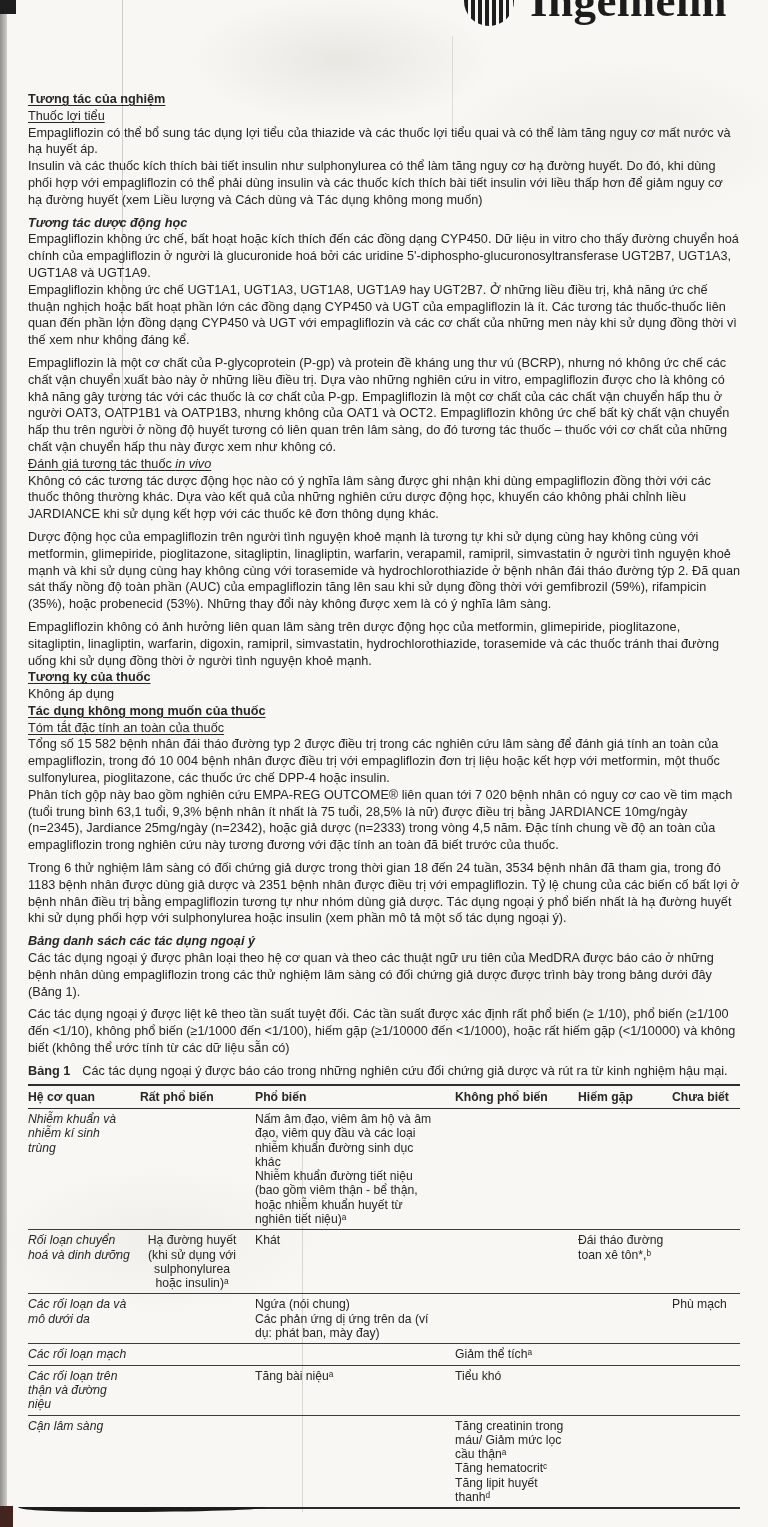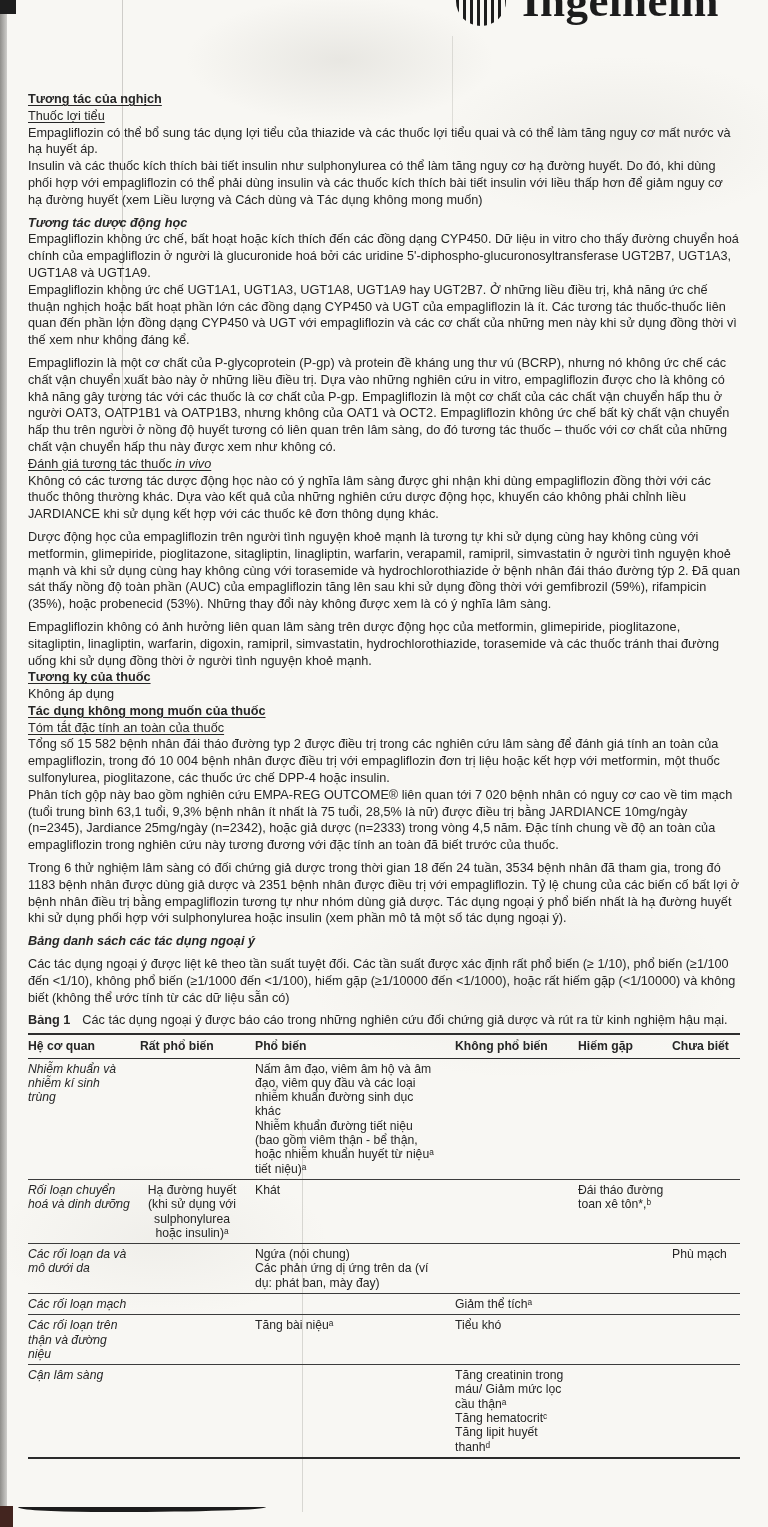--- a/index.html
+++ b/index.html
@@ -13,21 +13,21 @@
       radial-gradient(240px 110px at 160px 1240px, rgba(165,163,155,.10), transparent 70%);}
   .content{position:absolute;left:28px;top:91px;width:712px;font-size:12.7px;line-height:16.8px;}
   p{margin:0;}
   .gap{margin-top:6px;}
   .gap-lg{}
   .b{font-weight:bold;}
   .bi{font-weight:bold;font-style:italic;}
   .u{text-decoration:underline;text-underline-offset:2px;}
   .it{font-style:italic;}
   
-  .logo{position:absolute;top:0;right:12px;width:300px;height:28px;overflow:hidden;text-decoration:underline;}
+  .logo{position:absolute;top:0;right:4px;width:300px;height:28px;overflow:hidden;text-decoration:underline;}
   .logo-globe{position:absolute;left:0;top:-24px;width:50px;height:50px;border-radius:50%;
     background:repeating-linear-gradient(90deg,#1d1d1d 0 3.5px,#f8f7f3 3.5px 7px);}
   .logo-word{position:absolute;left:66px;top:-25px;font-family:"Liberation Serif","DejaVu Serif",serif;
     font-size:45px;font-weight:600;color:#1c1c1c;letter-spacing:.5px;white-space:nowrap;}
   
   .edge-left{position:absolute;left:0;top:0;width:7px;height:100%;
     background:linear-gradient(90deg,#8f8e8a,#cfcecb);}
   .corner-tl{position:absolute;left:0;top:0;width:16px;height:14px;background:#1e1e1e;}
   .corner-bl{position:absolute;left:0;bottom:0;width:13px;height:21px;background:#43251f;}
   .crease{position:absolute;width:1px;background:rgba(120,118,112,.32);}
@@ -64,21 +64,21 @@
   <div class="crease crease2"></div>
   <div class="crease crease3"></div>
 
   <div class="logo">
     <div class="logo-globe"></div>
     <div class="logo-word">Ingelheim</div>
   </div>
 
   <div class="content">
 
-    <p class="b u">Tương tác của nghịch</p>
+    <p class="b u">Tương tác của nghiệm</p>
     <p class="u">Thuốc lợi tiểu</p>
     <p>Empagliflozin có thể bổ sung tác dụng lợi tiểu của thiazide và các thuốc lợi tiểu quai và có thể làm tăng nguy cơ mất nước và hạ huyết áp.</p>
     <p>Insulin và các thuốc kích thích bài tiết insulin như sulphonylurea có thể làm tăng nguy cơ hạ đường huyết. Do đó, khi dùng phối hợp với empagliflozin có thể phải dùng insulin và các thuốc kích thích bài tiết insulin với liều thấp hơn để giảm nguy cơ hạ đường huyết (xem Liều lượng và Cách dùng và Tác dụng không mong muốn)</p>
 
     <p class="bi gap">Tương tác dược động học</p>
     <p>Empagliflozin không ức chế, bất hoạt hoặc kích thích đến các đồng dạng CYP450. Dữ liệu in vitro cho thấy đường chuyển hoá chính của empagliflozin ở người là glucuronide hoá bởi các uridine 5'-diphospho-glucuronosyltransferase UGT2B7, UGT1A3, UGT1A8 và UGT1A9.</p>
     <p>Empagliflozin không ức chế UGT1A1, UGT1A3, UGT1A8, UGT1A9 hay UGT2B7. Ở những liều điều trị, khả năng ức chế thuận nghịch hoặc bất hoạt phần lớn các đồng dạng CYP450 và UGT của empagliflozin là ít. Các tương tác thuốc-thuốc liên quan đến phần lớn đồng dạng CYP450 và UGT với empagliflozin và các cơ chất của những men này khi sử dụng đồng thời vì thế xem như không đáng kể.</p>
 
     <p class="gap">Empagliflozin là một cơ chất của P-glycoprotein (P-gp) và protein đề kháng ung thư vú (BCRP), nhưng nó không ức chế các chất vận chuyển xuất bào này ở những liều điều trị. Dựa vào những nghiên cứu in vitro, empagliflozin được cho là không có khả năng gây tương tác với các thuốc là cơ chất của P-gp. Empagliflozin là một cơ chất của các chất vận chuyển hấp thu ở người OAT3, OATP1B1 và OATP1B3, nhưng không của OAT1 và OCT2. Empagliflozin không ức chế bất kỳ chất vận chuyển hấp thu trên người ở nồng độ huyết tương có liên quan trên lâm sàng, do đó tương tác thuốc – thuốc với cơ chất của những chất vận chuyển hấp thu này được xem như không có.</p>
     <p><span class="u">Đánh giá tương tác thuốc </span><span class="u it">in vivo</span></p>
@@ -93,20 +93,21 @@
 
     <p class="b u gap-lg">Tác dụng không mong muốn của thuốc</p>
 
     <p class="u gap-lg">Tóm tắt đặc tính an toàn của thuốc</p>
     <p>Tổng số 15 582 bệnh nhân đái tháo đường typ 2 được điều trị trong các nghiên cứu lâm sàng để đánh giá tính an toàn của empagliflozin, trong đó 10 004 bệnh nhân được điều trị với empagliflozin đơn trị liệu hoặc kết hợp với metformin, một thuốc sulfonylurea, pioglitazone, các thuốc ức chế DPP-4 hoặc insulin.</p>
     <p>Phân tích gộp này bao gồm nghiên cứu EMPA-REG OUTCOME® liên quan tới 7 020 bệnh nhân có nguy cơ cao về tim mạch (tuổi trung bình 63,1 tuổi, 9,3% bệnh nhân ít nhất là 75 tuổi, 28,5% là nữ) được điều trị bằng JARDIANCE 10mg/ngày (n=2345), Jardiance 25mg/ngày (n=2342), hoặc giả dược (n=2333) trong vòng 4,5 năm. Đặc tính chung về độ an toàn của empagliflozin trong nghiên cứu này tương đương với đặc tính an toàn đã biết trước của thuốc.</p>
 
     <p class="gap">Trong 6 thử nghiệm lâm sàng có đối chứng giả dược trong thời gian 18 đến 24 tuần, 3534 bệnh nhân đã tham gia, trong đó 1183 bệnh nhân được dùng giả dược và 2351 bệnh nhân được điều trị với empagliflozin. Tỷ lệ chung của các biến cố bất lợi ở bệnh nhân điều trị bằng empagliflozin tương tự như nhóm dùng giả dược. Tác dụng ngoại ý phổ biến nhất là hạ đường huyết khi sử dụng phối hợp với sulphonylurea hoặc insulin (xem phần mô tả một số tác dụng ngoại ý).</p>
 
     <p class="bi gap">Bảng danh sách các tác dụng ngoại ý</p>
+    <p>Các tác dụng ngoại ý được phân loại theo hệ cơ quan và theo các thuật ngữ ưu tiên của MedDRA được báo cáo ở những bệnh nhân dùng empagliflozin trong các thử nghiệm lâm sàng có đối chứng giả dược được trình bày trong bảng dưới đây (Bảng 1).</p>
 
     <p class="gap">Các tác dụng ngoại ý được liệt kê theo tần suất tuyệt đối. Các tần suất được xác định rất phổ biến (≥ 1/10), phổ biến (≥1/100 đến &lt;1/10), không phổ biến (≥1/1000 đến &lt;1/100), hiếm gặp (≥1/10000 đến &lt;1/1000), hoặc rất hiếm gặp (&lt;1/10000) và không biết (không thể ước tính từ các dữ liệu sẵn có)</p>
 
     <p class="tbl-cap"><span class="b">Bảng 1</span><span class="cap-txt">Các tác dụng ngoại ý được báo cáo trong những nghiên cứu đối chứng giả dược và rút ra từ kinh nghiệm hậu mại.</span></p>
 
     <table>
       <colgroup>
           <col class="w1">
           <col class="w2">
           <col class="w3">
@@ -122,21 +123,21 @@
           <th>Không phổ biến</th>
           <th>Hiếm gặp</th>
           <th>Chưa biết</th>
         </tr>
       </thead>
       <tbody>
         <tr>
           <td class="c1">Nhiễm khuẩn và nhiễm kí sinh trùng</td>
           <td class="c2"></td>
           <td class="c3">Nấm âm đạo, viêm âm hộ và âm đạo, viêm quy đầu và các loại nhiễm khuẩn đường sinh dục khác
-Nhiễm khuẩn đường tiết niệu (bao gồm viêm thận - bể thận, hoặc nhiễm khuẩn huyết  từ niệuᵃ tiết niệu)ᵃ</td>
+Nhiễm khuẩn đường tiết niệu (bao gồm viêm thận - bể thận, hoặc nhiễm khuẩn huyết  từ nghiên tiết niệu)ᵃ</td>
           <td class="c4"></td>
           <td class="c5"></td>
           <td class="c6"></td>
         </tr>
         <tr>
           <td class="c1">Rối loạn chuyển hoá và dinh dưỡng</td>
           <td class="c2">Hạ đường huyết (khi sử dụng với sulphonylurea hoặc insulin)ᵃ</td>
           <td class="c3">Khát</td>
           <td class="c4"></td>
           <td class="c5">Đái tháo đường toan xê tôn*,ᵇ</td>

